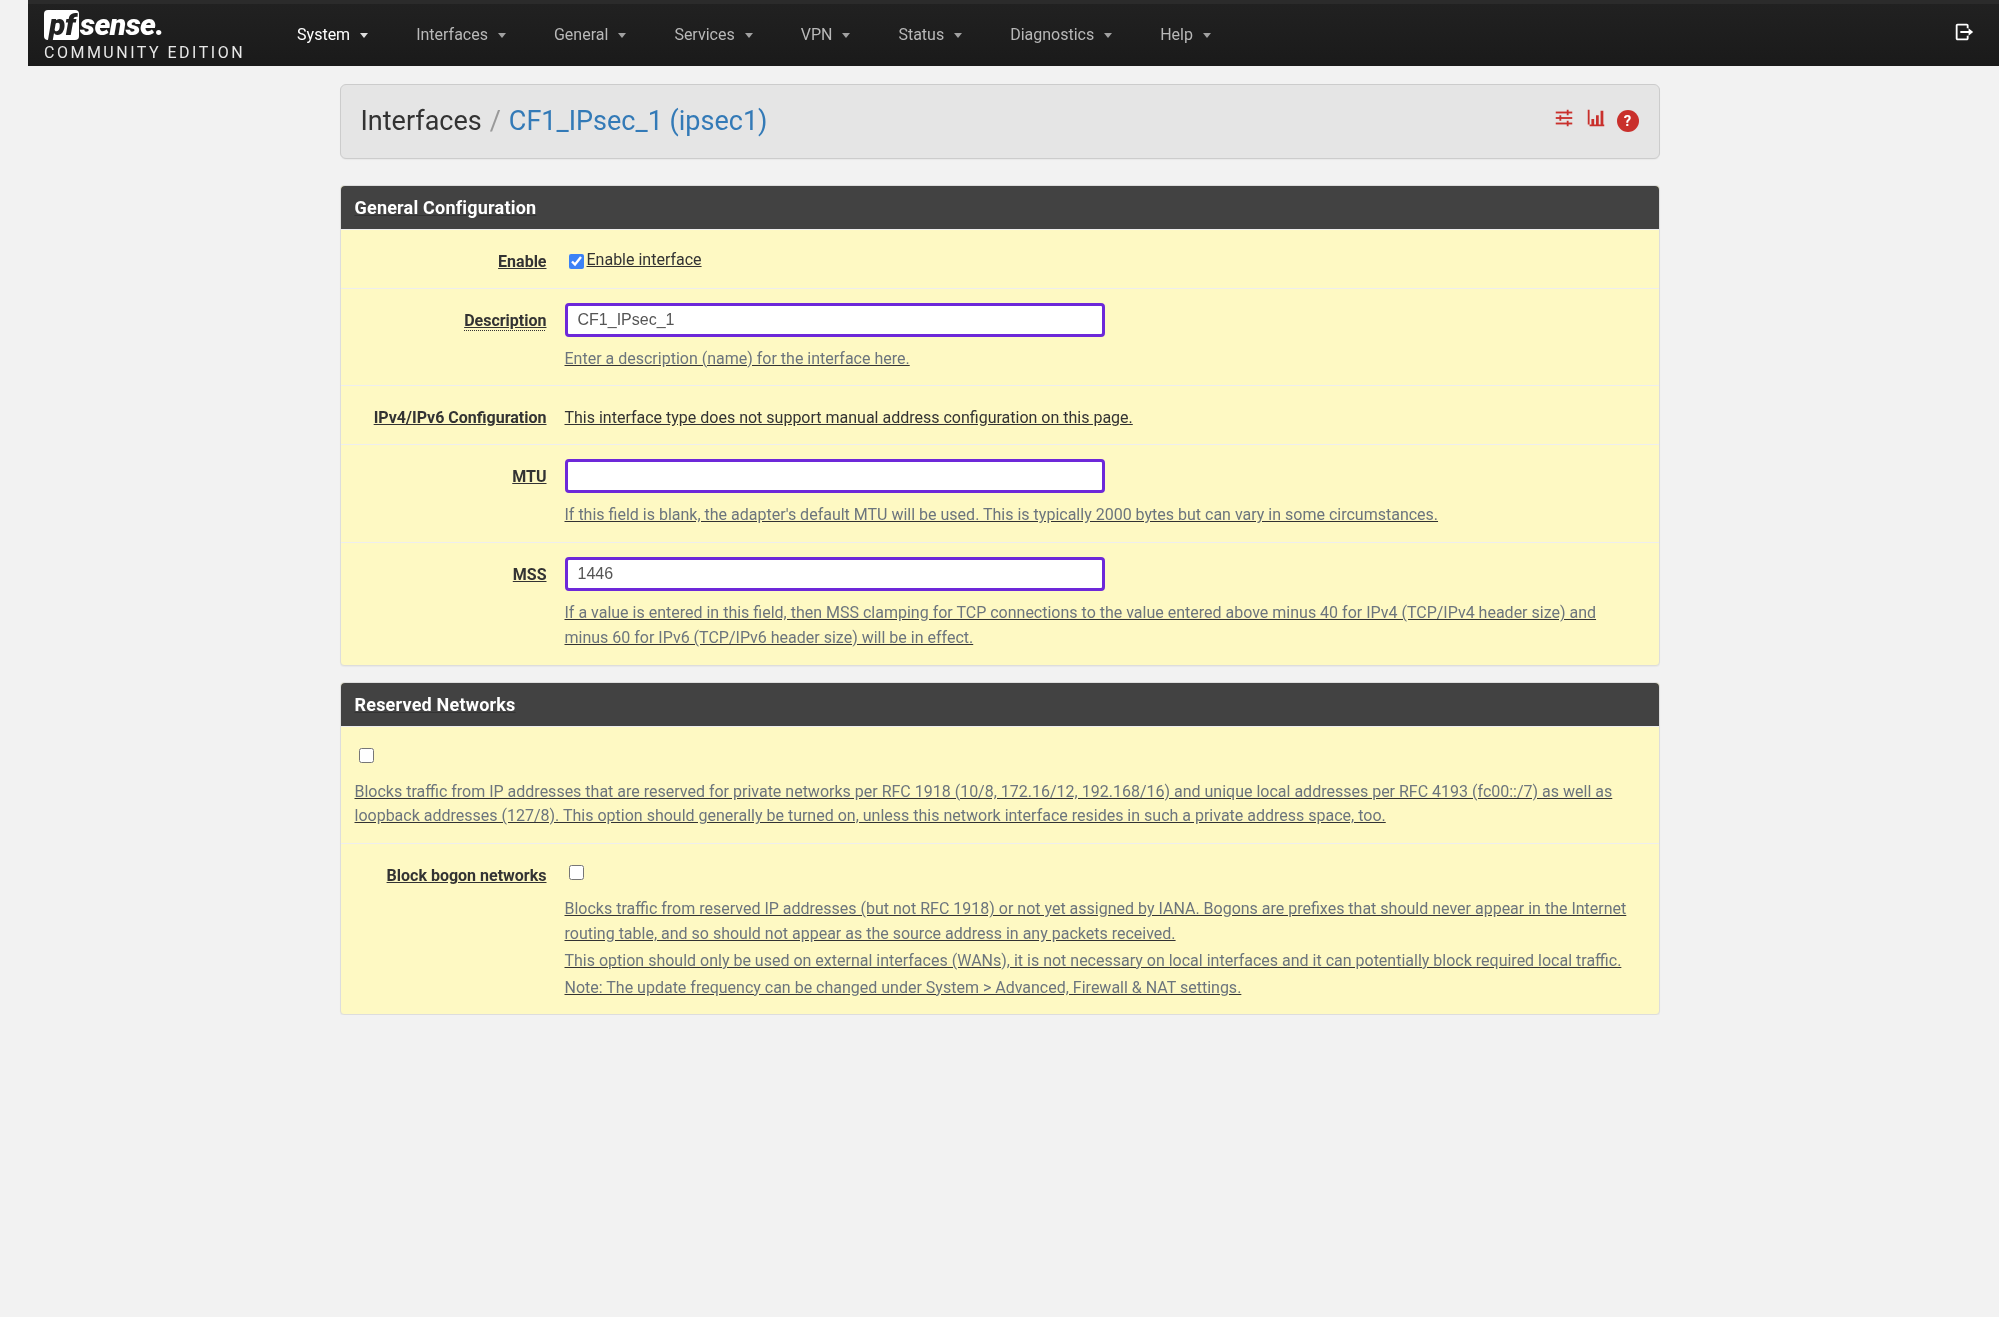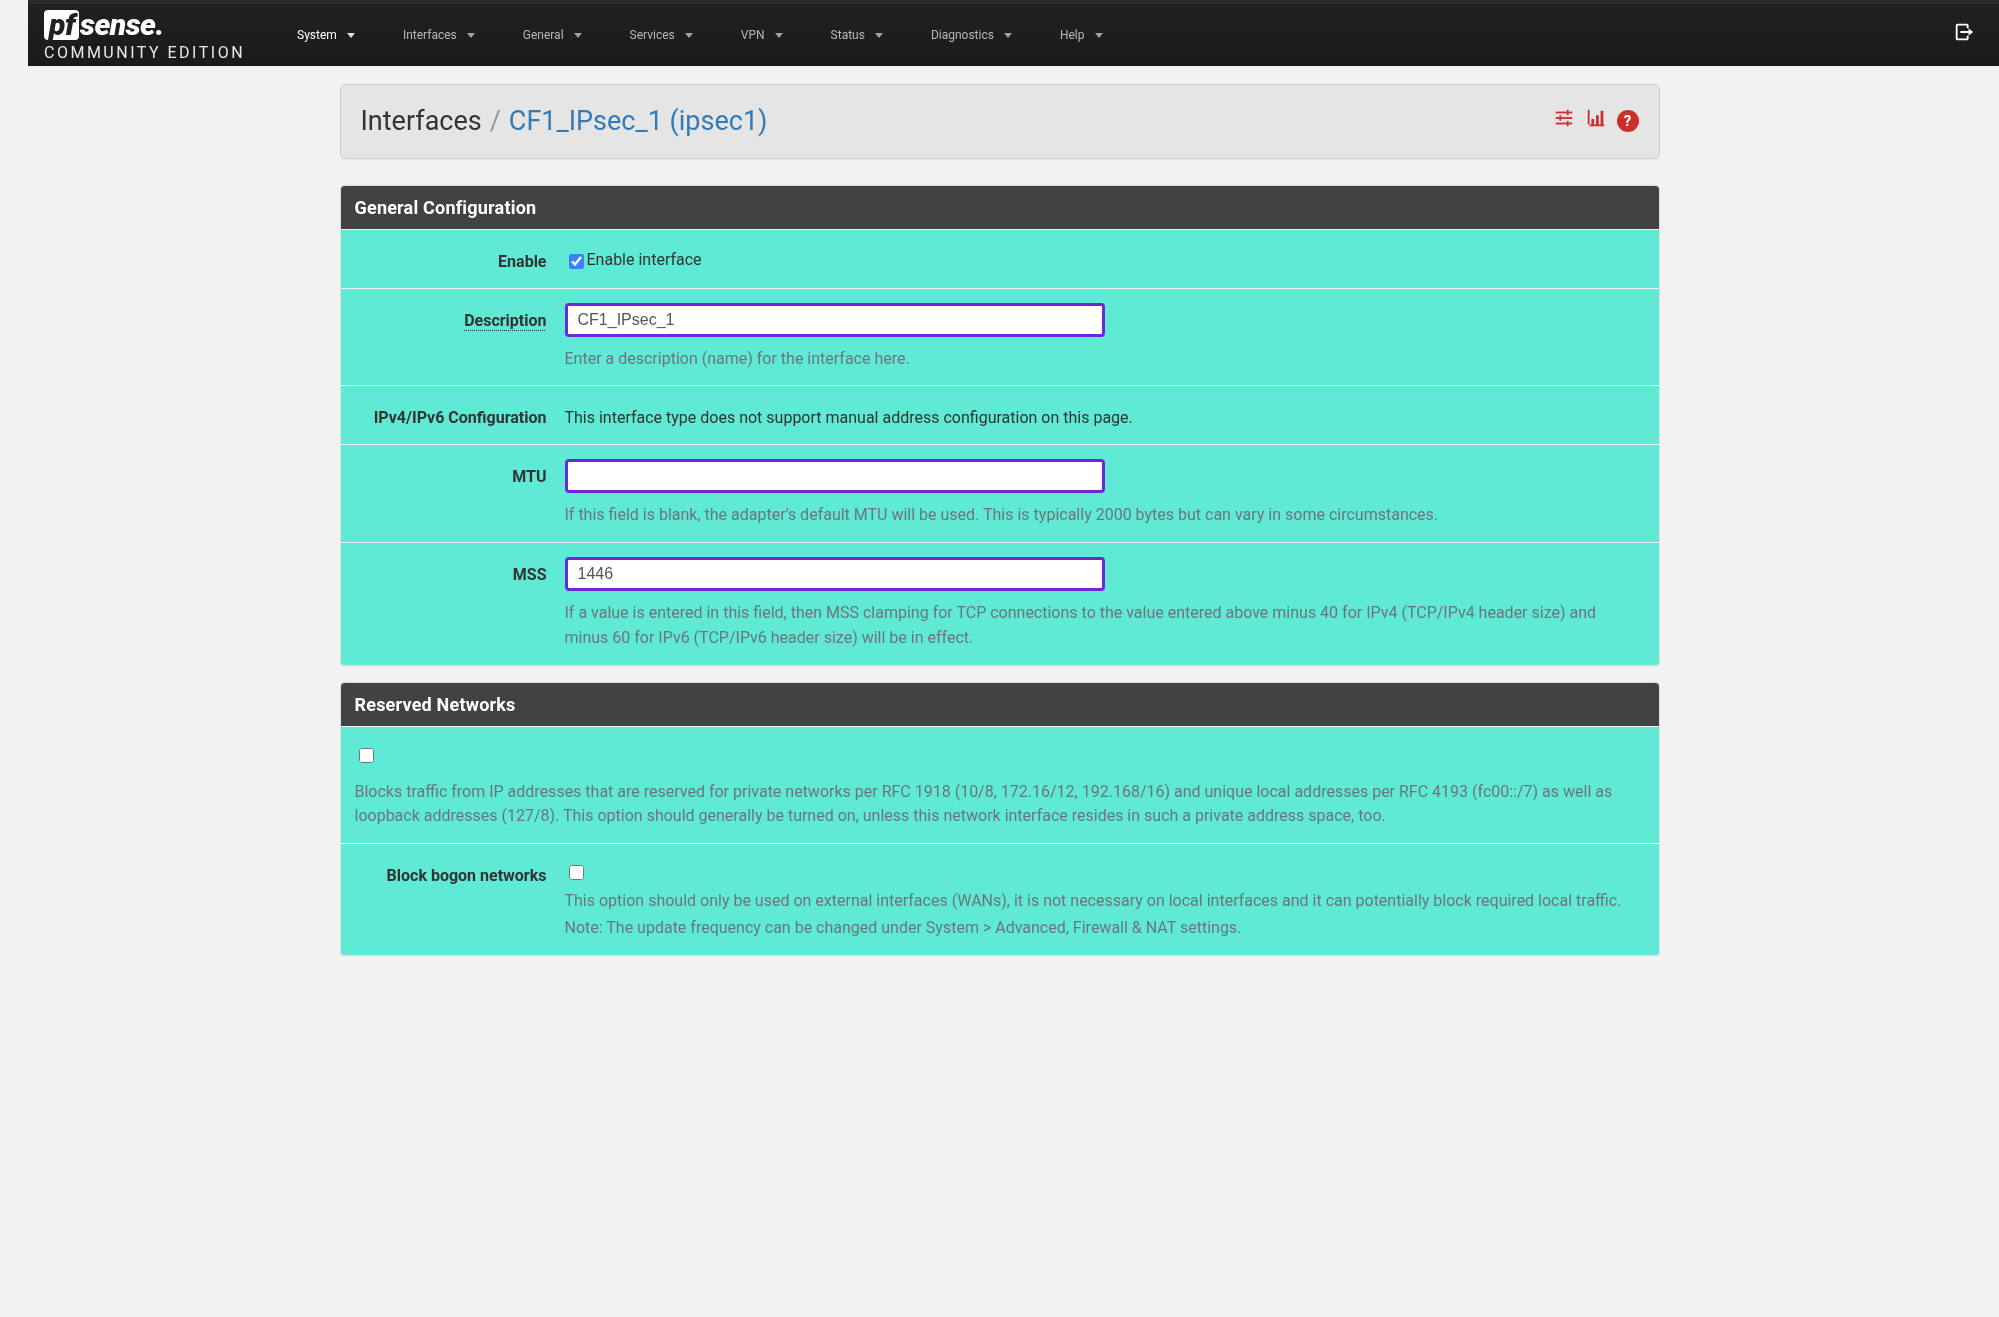--- a/index.html
+++ b/index.html
@@ -65,21 +65,21 @@
     font-size:16px;
     letter-spacing:2.5px;
     color:#e8e8e8;
     margin-top:5px;
     font-weight:400;
   }
   .nav-items{display:flex;align-items:center;gap:0;}
   .nav-item{
     color:var(--navbar-muted);
     padding:20px 24px;
-    font-size:12px;
+    font-size:16px;
     cursor:pointer;
     display:flex;
     align-items:center;
     gap:6px;
   }
   .nav-item.active{color:#fff;}
   .caret-down{
     width:0;height:0;
     border-left:4px solid transparent;
     border-right:4px solid transparent;
@@ -129,22 +129,23 @@
     background:var(--danger);color:#fff;
     display:flex;align-items:center;justify-content:center;
     font-weight:700;font-size:15px;
   }
 
   
   .panel{
     margin-top:26px;
     border:1px solid var(--border);
     border-radius:4px;
-    background:#5eead4;
+    background:#fef9c3;
     box-shadow:0 1px 1px rgba(0,0,0,0.04);
+    text-decoration:underline;
   }
   .panel-heading{
     background:var(--panel-header);
     color:var(--panel-header-text);
     font-weight:700;
     font-size:18px;
     padding:8px 14px;
     border-radius:4px 4px 0 0;
     letter-spacing:.2px;
   }
@@ -340,18 +341,19 @@
       <div class="form-control-wrap">
         <div class="checkbox-only"><input type="checkbox" style=""></div>
         <div class="help-block">Blocks traffic from IP addresses that are reserved for private networks per RFC 1918 (10/8, 172.16/12, 192.168/16) and unique local addresses per RFC 4193 (fc00::/7) as well as loopback addresses (127/8). This option should generally be turned on, unless this network interface resides in such a private address space, too.</div>
       </div>
     </div>
 
     <div class="form-row">
       <div class="form-label">Block bogon networks</div>
       <div class="form-control-wrap">
         <div class="checkbox-only"><input type="checkbox" style=""></div>
+        <div class="help-block">Blocks traffic from reserved IP addresses (but not RFC 1918) or not yet assigned by IANA. Bogons are prefixes that should never appear in the Internet routing table, and so should not appear as the source address in any packets received.</div>
         <div class="help-block" style="margin-top:2px">This option should only be used on external interfaces (WANs), it is not necessary on local interfaces and it can potentially block required local traffic.</div>
         <div class="help-block" style="margin-top:2px">Note: The update frequency can be changed under System &gt; Advanced, Firewall &amp; NAT settings.</div>
       </div>
     </div>
   </div>
 </div>
 
 </body></html>

